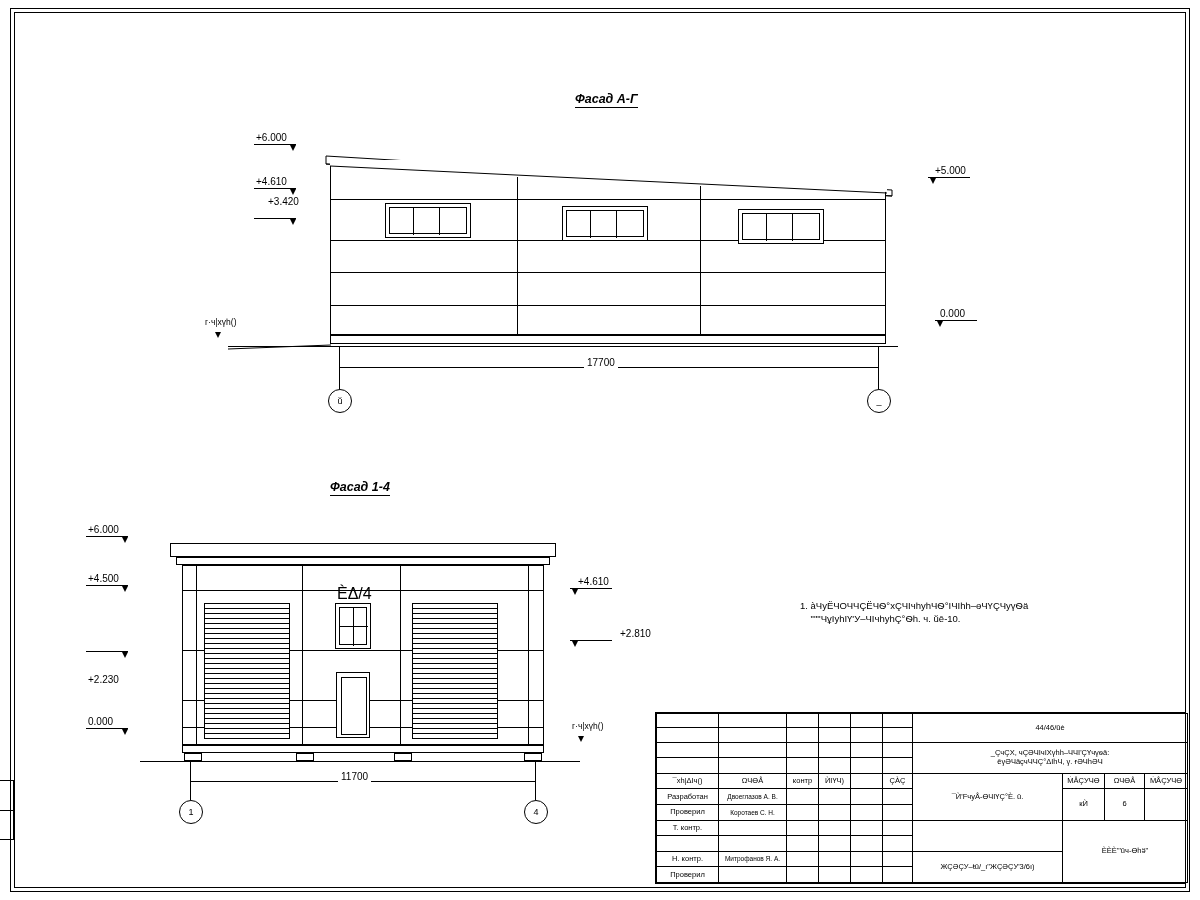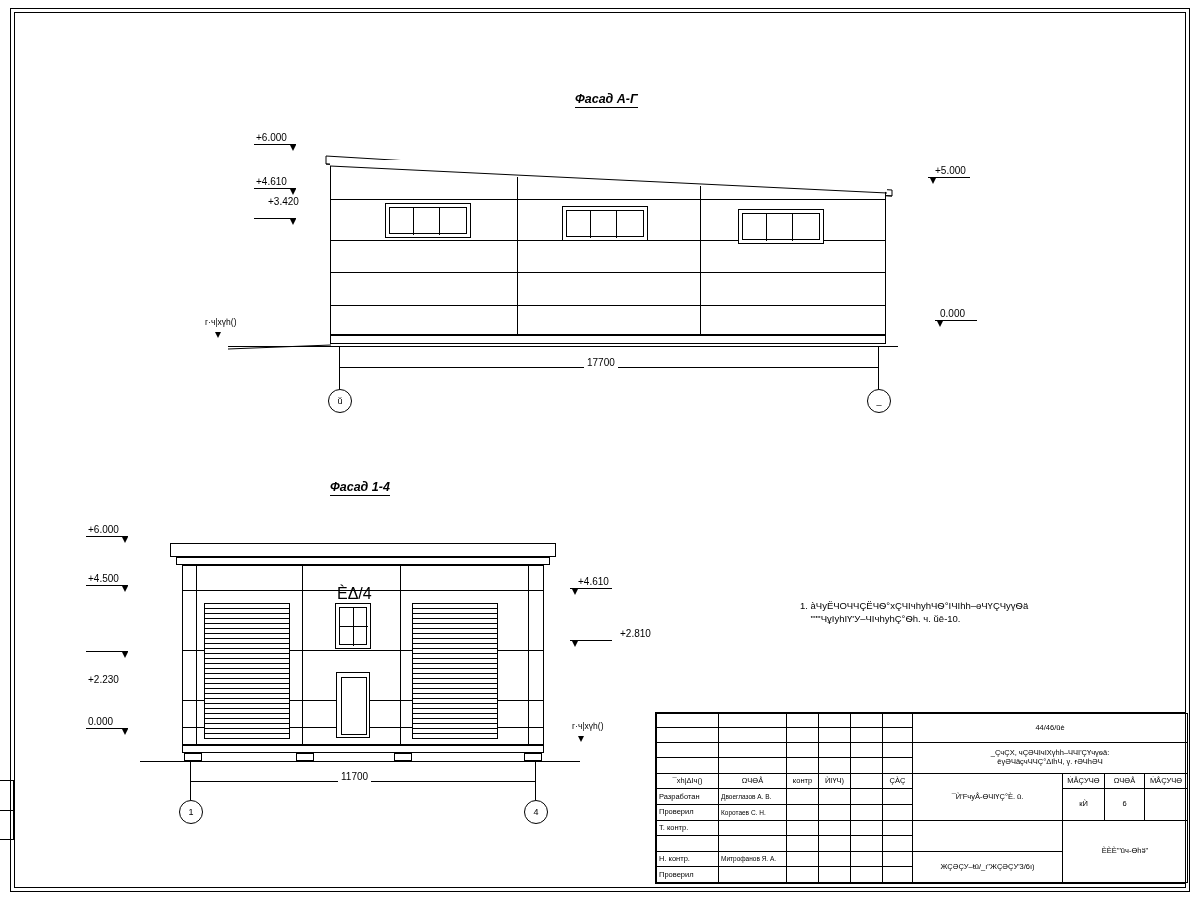--- a/index.html
+++ b/index.html
@@ -203,21 +203,21 @@
   }
   #stamp td {
     border: 1px solid #000;
     padding: 0 2px;
     vertical-align: middle;
     font-size: 7.5px;
     line-height: 1.1;
     overflow: hidden;
   }
   td.c { text-align: center; }
-  td.l { text-align: left; }
+  td.l { text-align: center; }
   .big { font-size: 9.5px; }
   .mid { font-size: 8.5px; }
 </style>
 </head>
 <body>
 
 <div id="sheet">
 
   <div class="frame-outer"></div>
   <div class="frame-inner"></div>

